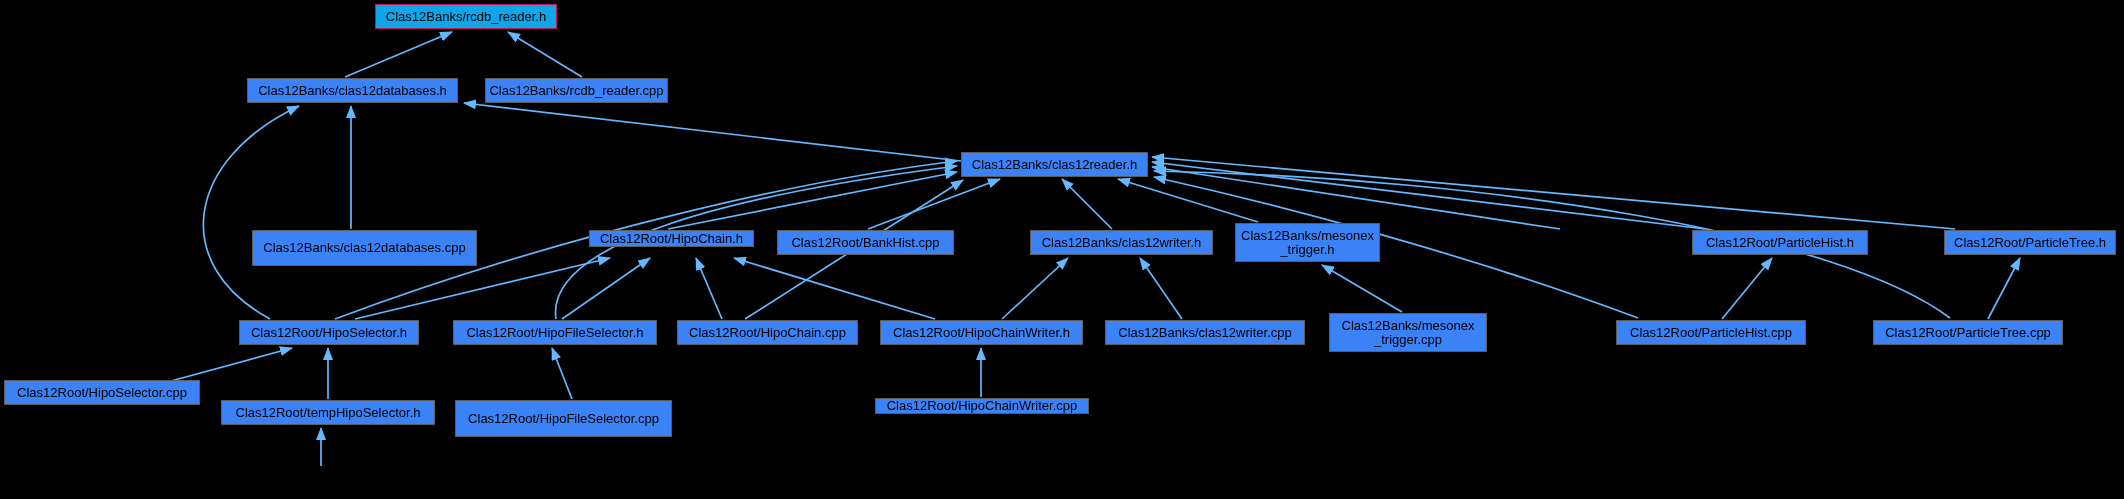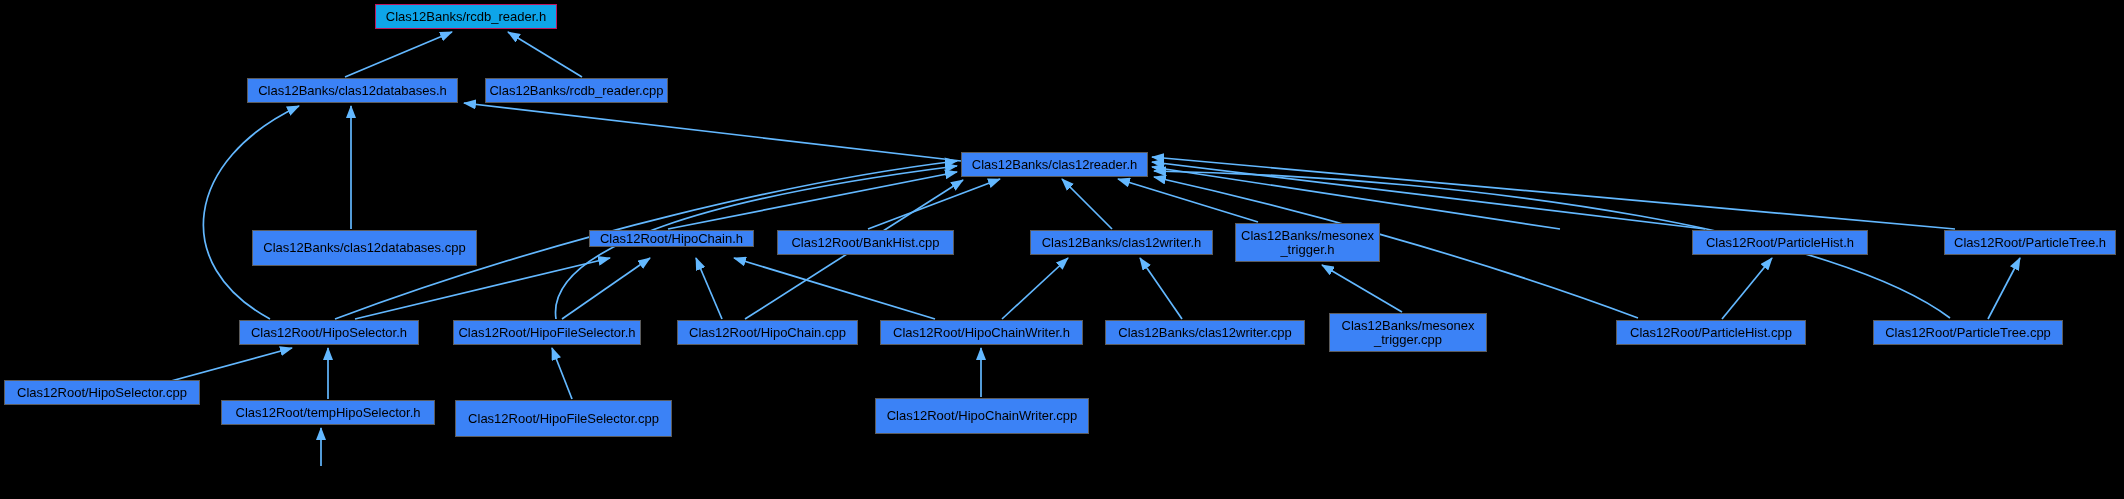--- a/index.html
+++ b/index.html
@@ -92,26 +92,26 @@
   <div class="node" style="left:961px;top:152px;width:187px;height:25px">Clas12Banks/clas12reader.h</div>
   <div class="node" style="left:252px;top:230px;width:225px;height:36px">Clas12Banks/clas12databases.cpp</div>
   <div class="node" style="left:589px;top:230px;width:165px;height:17px">Clas12Root/HipoChain.h</div>
   <div class="node" style="left:777px;top:230px;width:177px;height:25px">Clas12Root/BankHist.cpp</div>
   <div class="node" style="left:1030px;top:230px;width:183px;height:25px">Clas12Banks/clas12writer.h</div>
   <div class="node" style="left:1235px;top:223px;width:145px;height:39px">Clas12Banks/mesonex
 _trigger.h</div>
   <div class="node" style="left:1692px;top:230px;width:176px;height:25px">Clas12Root/ParticleHist.h</div>
   <div class="node" style="left:1944px;top:230px;width:172px;height:25px">Clas12Root/ParticleTree.h</div>
   <div class="node" style="left:239px;top:320px;width:180px;height:25px">Clas12Root/HipoSelector.h</div>
-  <div class="node" style="left:453px;top:320px;width:188px;height:25px">Clas12Root/HipoFileSelector.h</div>
+  <div class="node" style="left:453px;top:320px;width:204px;height:25px">Clas12Root/HipoFileSelector.h</div>
   <div class="node" style="left:677px;top:320px;width:181px;height:25px">Clas12Root/HipoChain.cpp</div>
   <div class="node" style="left:880px;top:320px;width:203px;height:25px">Clas12Root/HipoChainWriter.h</div>
   <div class="node" style="left:1105px;top:320px;width:200px;height:25px">Clas12Banks/clas12writer.cpp</div>
   <div class="node" style="left:1329px;top:313px;width:158px;height:39px">Clas12Banks/mesonex
 _trigger.cpp</div>
   <div class="node" style="left:1616px;top:320px;width:190px;height:25px">Clas12Root/ParticleHist.cpp</div>
   <div class="node" style="left:1873px;top:320px;width:190px;height:25px">Clas12Root/ParticleTree.cpp</div>
   <div class="node" style="left:4px;top:380px;width:196px;height:25px">Clas12Root/HipoSelector.cpp</div>
   <div class="node" style="left:221px;top:400px;width:214px;height:25px">Clas12Root/tempHipoSelector.h</div>
   <div class="node" style="left:455px;top:400px;width:217px;height:37px">Clas12Root/HipoFileSelector.cpp</div>
-  <div class="node" style="left:875px;top:398px;width:214px;height:36px">Clas12Root/HipoChainWriter.cpp</div>
+  <div class="node" style="left:875px;top:398px;width:214px;height:16px">Clas12Root/HipoChainWriter.cpp</div>
 
 </div>
 
 </body></html>

